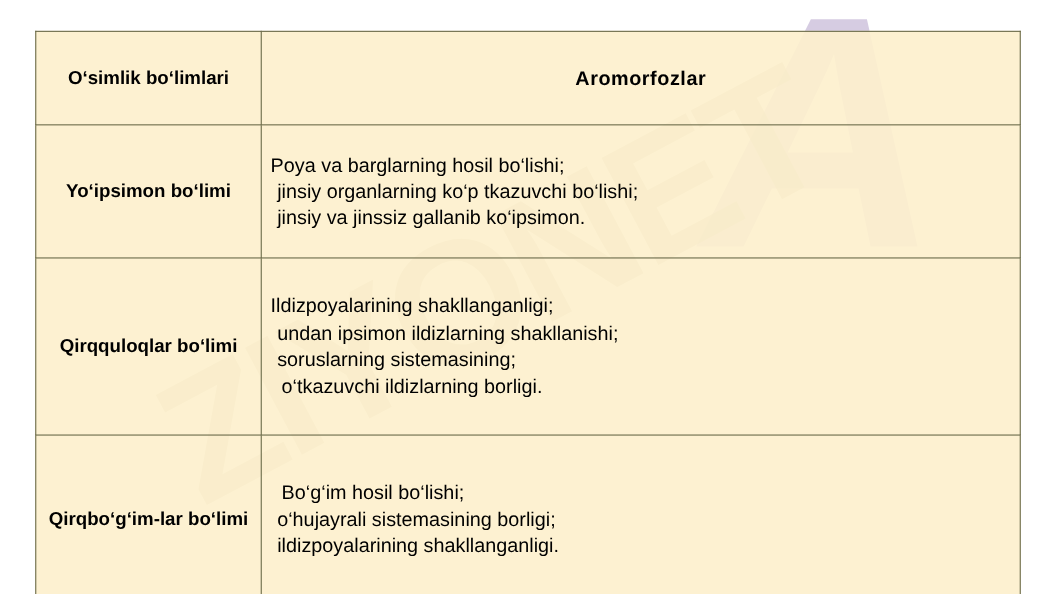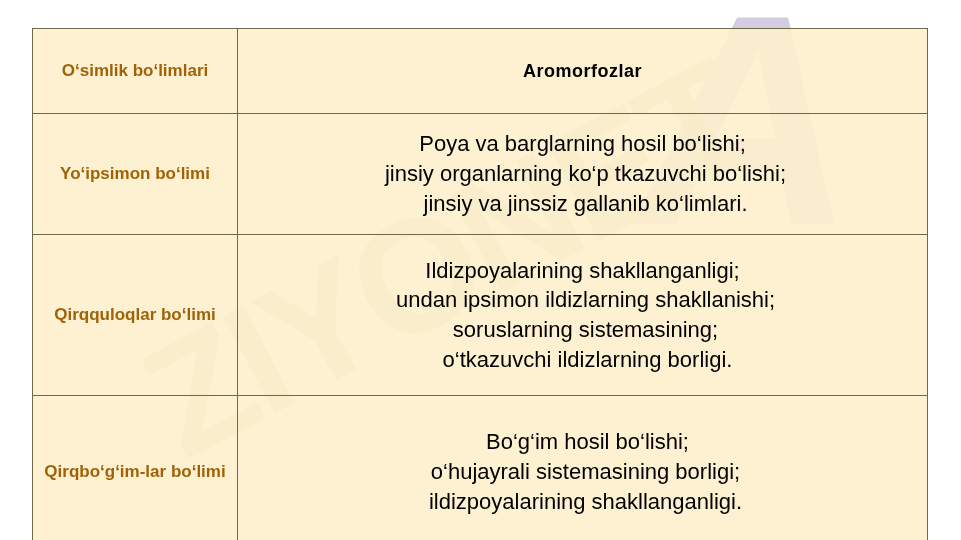--- a/index.html
+++ b/index.html
@@ -63,28 +63,27 @@
   table.aromorfoz td {
     border: 1px solid #6b6b4a;
     vertical-align: middle;
     padding: 6px 8px;
   }
   td.col-left {
     width: 188px;
     text-align: center;
     font-weight: bold;
     font-size: 17px;
-    color: #a16207;
+    color: #000000;
     line-height: 1.25;
   }
   td.col-right {
-    font-size: 22px;
+    font-size: 18px;
     color: #000000;
     line-height: 1.35;
-    text-align: center;
   }
   td.header-right {
     text-align: center;
     font-weight: bold;
     font-size: 18px;
     letter-spacing: 0.5px;
   }
   .row-head td {
     height: 72px;
   }
@@ -117,21 +116,21 @@
           <td class="col-left">O‘simlik bo‘limlari</td>
           <td class="col-right header-right">Aromorfozlar</td>
         </tr>
 
         <tr class="row-1">
           <td class="col-left">Yo‘ipsimon bo‘limi</td>
           <td class="col-right">
             <div class="lines">
               <p>Poya va   barglarning hosil bo‘lishi;</p>
               <p class="indent">jinsiy organlarning ko‘p tkazuvchi bo‘lishi;</p>
-              <p class="indent">jinsiy va jinssiz gallanib ko‘limlari.</p>
+              <p class="indent">jinsiy va jinssiz gallanib ko‘ipsimon.</p>
             </div>
           </td>
         </tr>
 
         <tr class="row-2">
           <td class="col-left">Qirqquloqlar bo‘limi</td>
           <td class="col-right">
             <div class="lines">
               <p>Ildizpoyalarining  shakllanganligi;</p>
               <p class="indent">undan ipsimon ildizlarning shakllanishi;</p>

